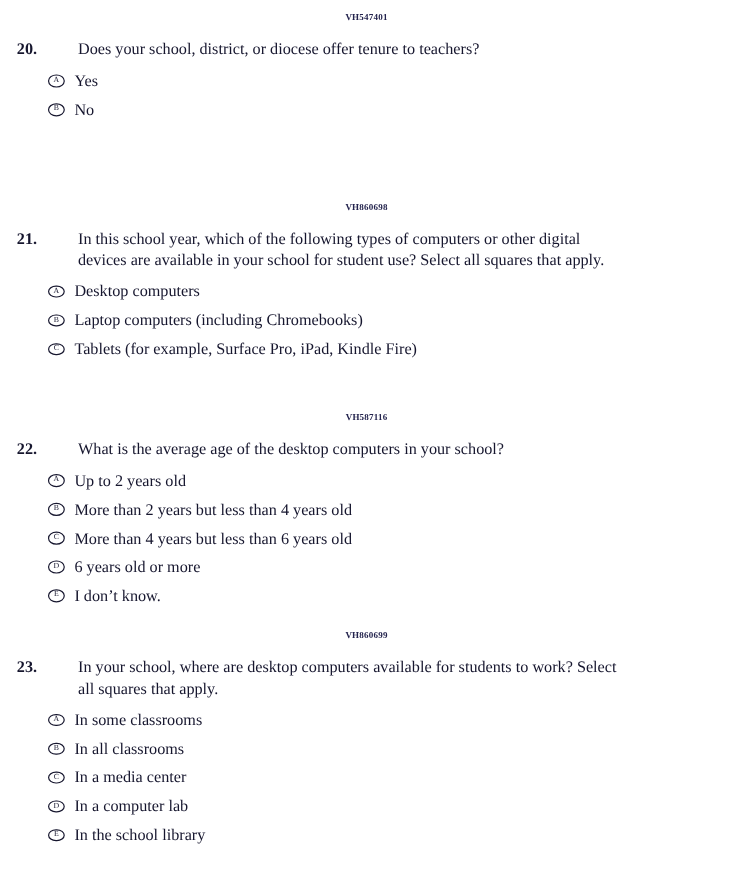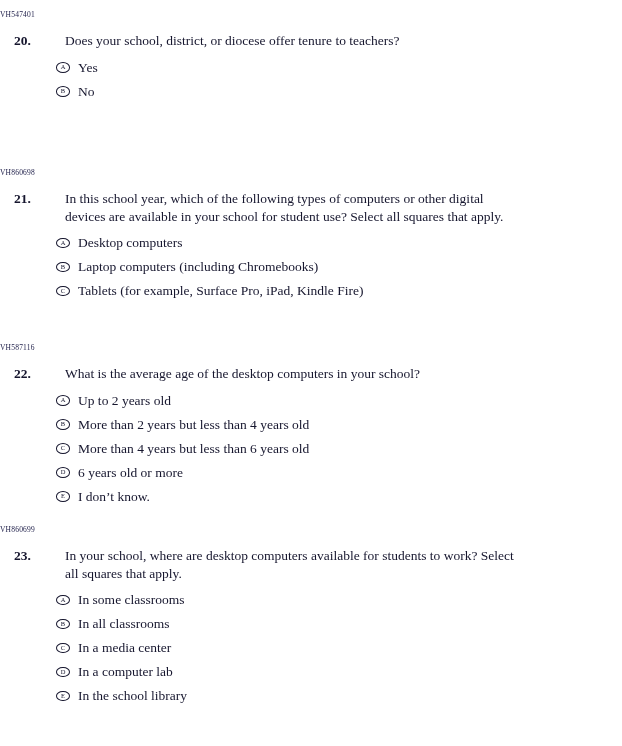--- a/index.html
+++ b/index.html
@@ -12,44 +12,44 @@
     font-family:"Liberation Serif","DejaVu Serif",serif;
     color:#16162e;
     overflow:hidden;
   }
   .qb { position:absolute; left:0; right:0; }
   .qb-0 { top:10px; }
   .qb-1 { top:168px; }
   .qb-2 { top:343px; }
   .qb-3 { top:525px; }
   .code {
-    text-align:left;
+    text-align:center;
     padding-right:11px;
     font-size:7.5px;
-    font-weight:normal;
+    font-weight:bold;
     color:#23234d;
     line-height:10px;
     letter-spacing:0.2px;
   }
   .qrow {
     display:flex;
     margin-top:12px;
     padding-left:14px;
     font-size:13.5px;
     line-height:17.5px;
     gap:30px;
   }
   .qnum { font-weight:bold; width:21px; flex:none; }
   .qtext b { font-weight:normal; }
   .options { margin-top:6px; }
   .opt {
     display:flex;
     align-items:center;
     height:24px;
-    padding-left:56px;
+    padding-left:40px;
     cursor:pointer;
   }
   .bubble {
     flex:none;
     width:14px;
     height:10.5px;
     border:1.2px solid #16162e;
     border-radius:50%;
     display:flex;
     align-items:center;

